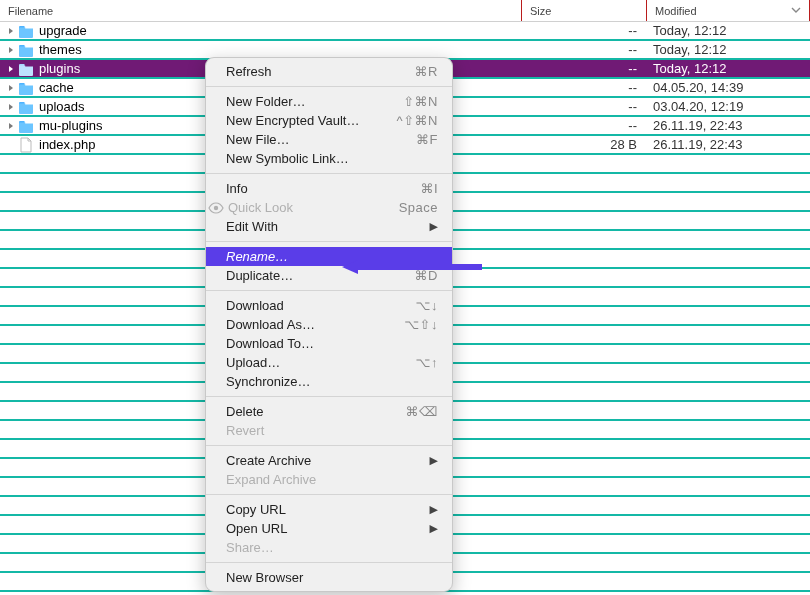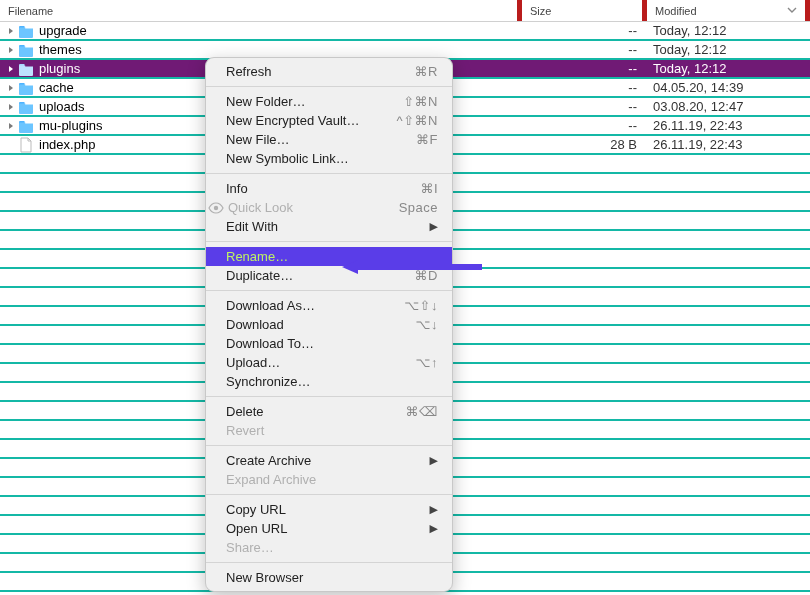--- a/index.html
+++ b/index.html
@@ -1,19 +1,19 @@
 <!DOCTYPE html>
 <html><head>
   <meta charset="utf-8">
   <style>
     * { box-sizing: border-box; margin: 0; padding: 0; font-family: -apple-system, BlinkMacSystemFont, "Helvetica Neue", sans-serif; }
     body { width: 810px; height: 595px; overflow: hidden; background: #fff; font-size: 13px; }
     
     .header { display: flex; height: 22px; border-bottom: 1px solid #d0d0d0; background: #fff; }
-    .header-col { padding: 3px 8px; font-size: 11px; color: #444; border-right: 5px solid #b91c1c; display: flex; align-items: center; }
+    .header-col { padding: 3px 8px; font-size: 11px; color: #444; border-right: 1px solid #b91c1c; display: flex; align-items: center; }
     .header-col.filename { flex: 1; }
     .header-col.size { width: 125px; }
     .header-col.modified { width: 163px; display: flex; justify-content: space-between; align-items: center; gap: 24px; }
     
     .filelist { position: relative; }
     .row { display: flex; height: 19px; align-items: center; border-bottom: 2px solid #14b8a6; }
     .row .name-col { flex: 1; display: flex; align-items: center; padding-left: 6px; gap: 1px; }
     .row .size-col { width: 125px; text-align: right; padding-right: 10px; color: #333; }
     .row .mod-col { width: 163px; padding-left: 6px; color: #333; }
     .row.selected { background: #701a75; color: #fff; }
@@ -40,21 +40,21 @@
     }
     .menu-item {
       display: flex;
       align-items: center;
       height: 19px;
       padding: 0 14px 0 20px;
       color: #222;
       font-size: 13px;
       position: relative;
     }
-    .menu-item.highlighted { background: #5a3de8; color: #bef264; }
+    .menu-item.highlighted { background: #5a3de8; color: #ffffff; font-style: italic; }
     .menu-item.disabled { color: #b0b0b0; }
     .menu-item .label { flex: 1; }
     .menu-item .shortcut { color: #888; font-size: 13px; letter-spacing: 0.5px; }
     .menu-item .submenu-arrow { color: #444; font-size: 11px; }
     .eye-icon { width: 16px; height: 12px; margin-right: 4px; display: inline-flex; margin-left: -18px; }
     
     .menu-divider { height: 1px; background: #d4d4d4; margin: 5px 0; }
     
     .arrow-annotation {
       position: absolute;
@@ -168,21 +168,21 @@
         </span>
         <span class="folder-icon">
           <svg viewBox="0 0 16 14">
             <path d="M1 3 h5 l1.5 1.5 H15 v8.5 a1 1 0 0 1 -1 1 H2 a1 1 0 0 1 -1 -1 Z" fill="#6cc5ff"></path>
             <path d="M1 3 a1 1 0 0 1 1 -1 h4 l1.5 1.5 H1 Z" fill="#4db3ff"></path>
           </svg>
         </span>
         <span>uploads</span>
       </div>
       <div class="size-col">--</div>
-      <div class="mod-col">03.08.20, 12:47</div>
+      <div class="mod-col">03.04.20, 12:19</div>
     </div>
     <div class="row">
       <div class="name-col">
         <span class="triangle">
           <svg viewBox="0 0 8 8">
             <path d="M2 1 L6 4 L2 7 Z" fill="#7a7a7a"></path>
           </svg>
         </span>
         <span class="folder-icon">
           <svg viewBox="0 0 16 14">
@@ -279,26 +279,26 @@
     <div class="menu-divider"></div>
     <div class="menu-item highlighted">
       <span class="label">Rename…</span>
     </div>
     <div class="menu-item">
       <span class="label">Duplicate…</span>
       <span class="shortcut">⌘D</span>
     </div>
     <div class="menu-divider"></div>
     <div class="menu-item">
+      <span class="label">Download</span>
+      <span class="shortcut">⌥↓</span>
+    </div>
+    <div class="menu-item">
       <span class="label">Download As…</span>
       <span class="shortcut">⌥⇧↓</span>
-    </div>
-    <div class="menu-item">
-      <span class="label">Download</span>
-      <span class="shortcut">⌥↓</span>
     </div>
     <div class="menu-item">
       <span class="label">Download To…</span>
     </div>
     <div class="menu-item">
       <span class="label">Upload…</span>
       <span class="shortcut">⌥↑</span>
     </div>
     <div class="menu-item">
       <span class="label">Synchronize…</span>

